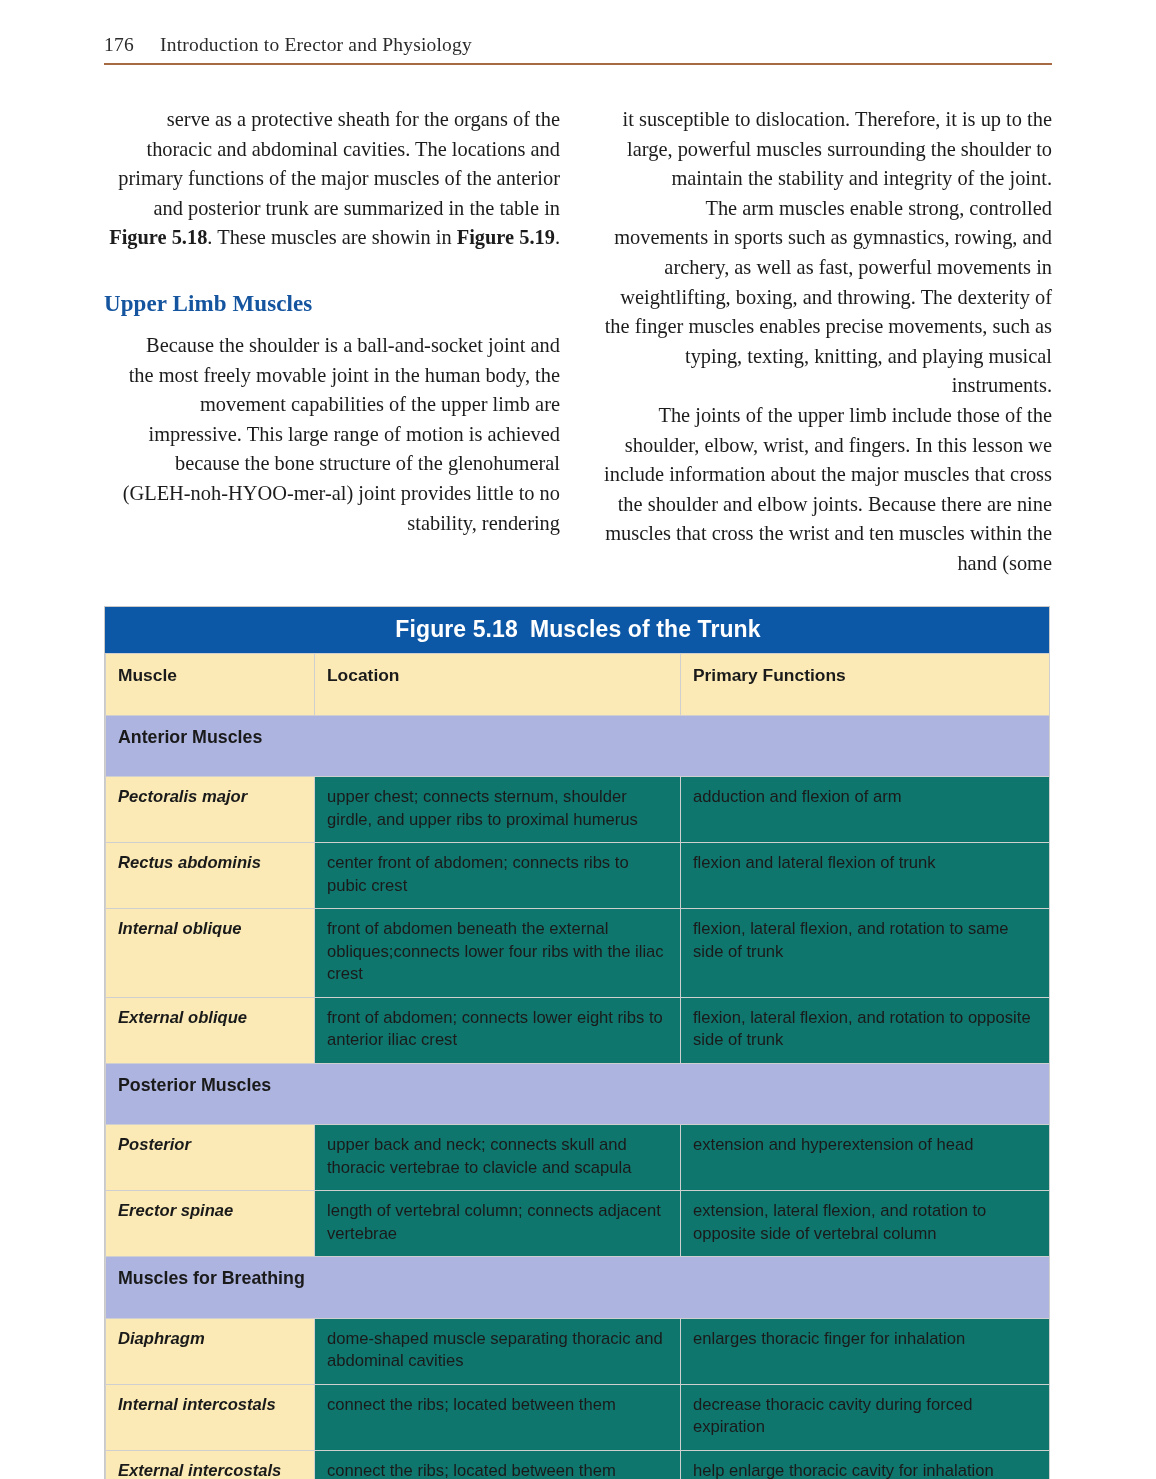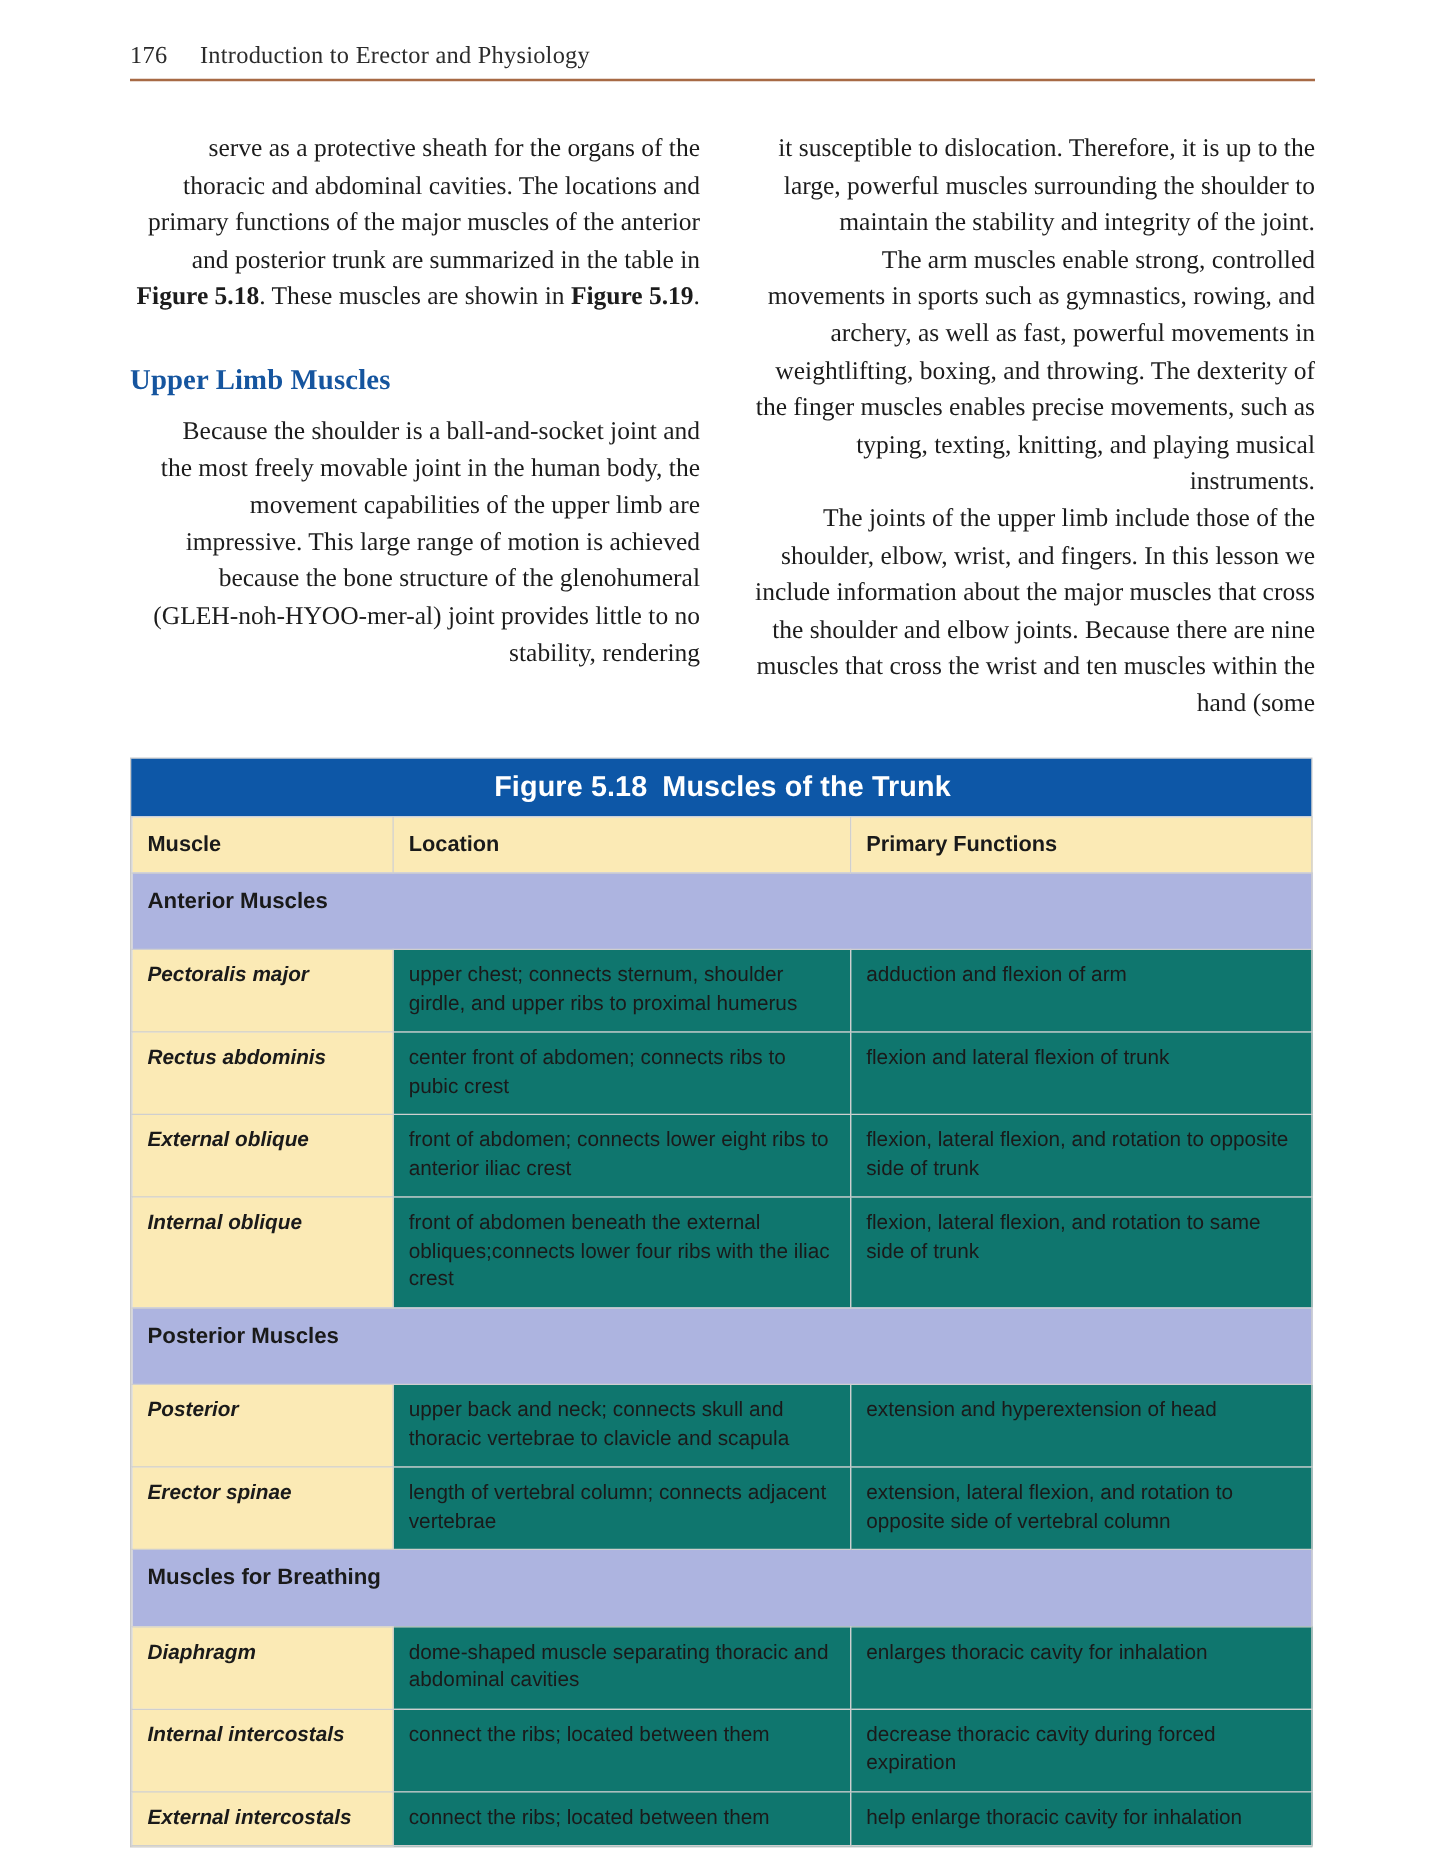--- a/index.html
+++ b/index.html
@@ -129,21 +129,21 @@
     line-height: 22.5px;
     color: #1a1a1a;
     font-family: "Liberation Sans", sans-serif;
   }
   table.fig th {
     background: #fbeab5;
     font-weight: bold;
     text-align: left;
     font-size: 17.4px;
     padding-top: 10px;
-    padding-bottom: 11px;
+    padding-bottom: 28px;
   }
   tr.group-row td {
     background: #adb4e0;
     font-weight: bold;
     font-size: 17.8px;
     padding: 10px 10px 28px 12px;
   }
   td.muscle {
     background: #fbeab5;
     font-weight: bold;
@@ -210,29 +210,29 @@
           <td class="muscle">Pectoralis major</td>
           <td class="loc">upper chest; connects sternum, shoulder girdle, and upper ribs to proximal humerus</td>
           <td class="func">adduction and flexion of arm</td>
         </tr>
         <tr>
           <td class="muscle">Rectus abdominis</td>
           <td class="loc">center front of abdomen; connects ribs to pubic crest</td>
           <td class="func">flexion and lateral flexion of  trunk</td>
         </tr>
         <tr>
+          <td class="muscle">Internal oblique</td>
+          <td class="loc">front of abdomen beneath the external obliques;connects lower four ribs with the iliac crest</td>
+          <td class="func">flexion, lateral flexion, and rotation to same side of trunk</td>
+        </tr>
+        <tr>
           <td class="muscle">External oblique</td>
           <td class="loc">front of abdomen; connects lower eight ribs to anterior iliac crest</td>
           <td class="func">flexion, lateral flexion, and rotation to opposite side of trunk</td>
         </tr>
-        <tr>
-          <td class="muscle">Internal oblique</td>
-          <td class="loc">front of abdomen beneath the external obliques;connects lower four ribs with the iliac crest</td>
-          <td class="func">flexion, lateral flexion, and rotation to same side of trunk</td>
-        </tr>
 
         <tr class="group-row">
           <td colspan="3">Posterior Muscles</td>
         </tr>
         <tr>
           <td class="muscle">Posterior</td>
           <td class="loc">upper back and neck; connects skull and thoracic vertebrae to clavicle and scapula</td>
           <td class="func">extension and hyperextension of head</td>
         </tr>
         <tr>
@@ -240,21 +240,21 @@
           <td class="loc">length of vertebral column; connects adjacent vertebrae</td>
           <td class="func">extension, lateral flexion, and rotation to opposite side of vertebral column</td>
         </tr>
 
         <tr class="group-row">
           <td colspan="3">Muscles for Breathing</td>
         </tr>
         <tr>
           <td class="muscle">Diaphragm</td>
           <td class="loc">dome-shaped muscle separating thoracic and abdominal cavities</td>
-          <td class="func">enlarges thoracic cavity for inhalation</td>
+          <td class="func">enlarges thoracic finger for inhalation</td>
         </tr>
         <tr>
           <td class="muscle">Internal intercostals</td>
           <td class="loc">connect the ribs; located between them</td>
           <td class="func">decrease thoracic cavity during forced expiration</td>
         </tr>
         <tr>
           <td class="muscle">External intercostals</td>
           <td class="loc">connect the ribs; located between them</td>
           <td class="func">help enlarge thoracic cavity for inhalation</td>

